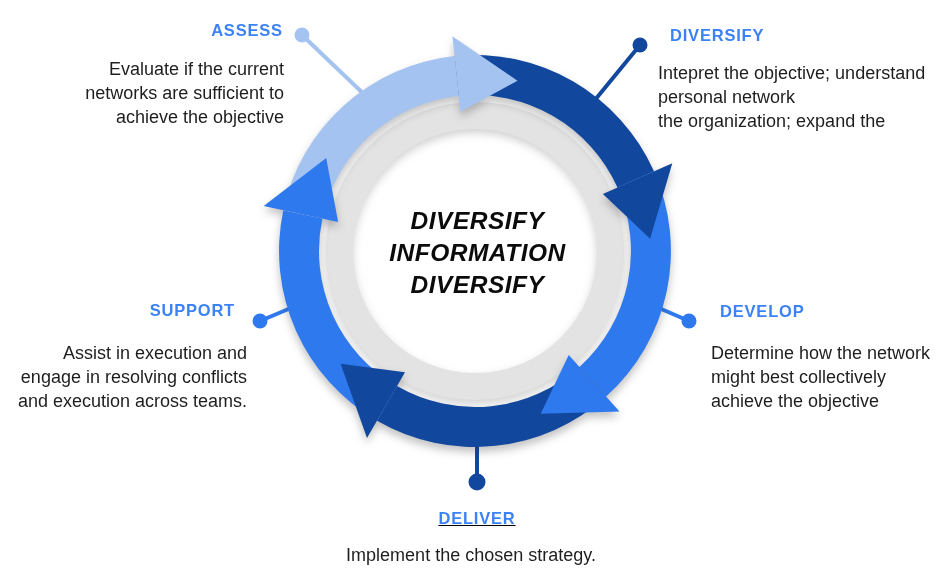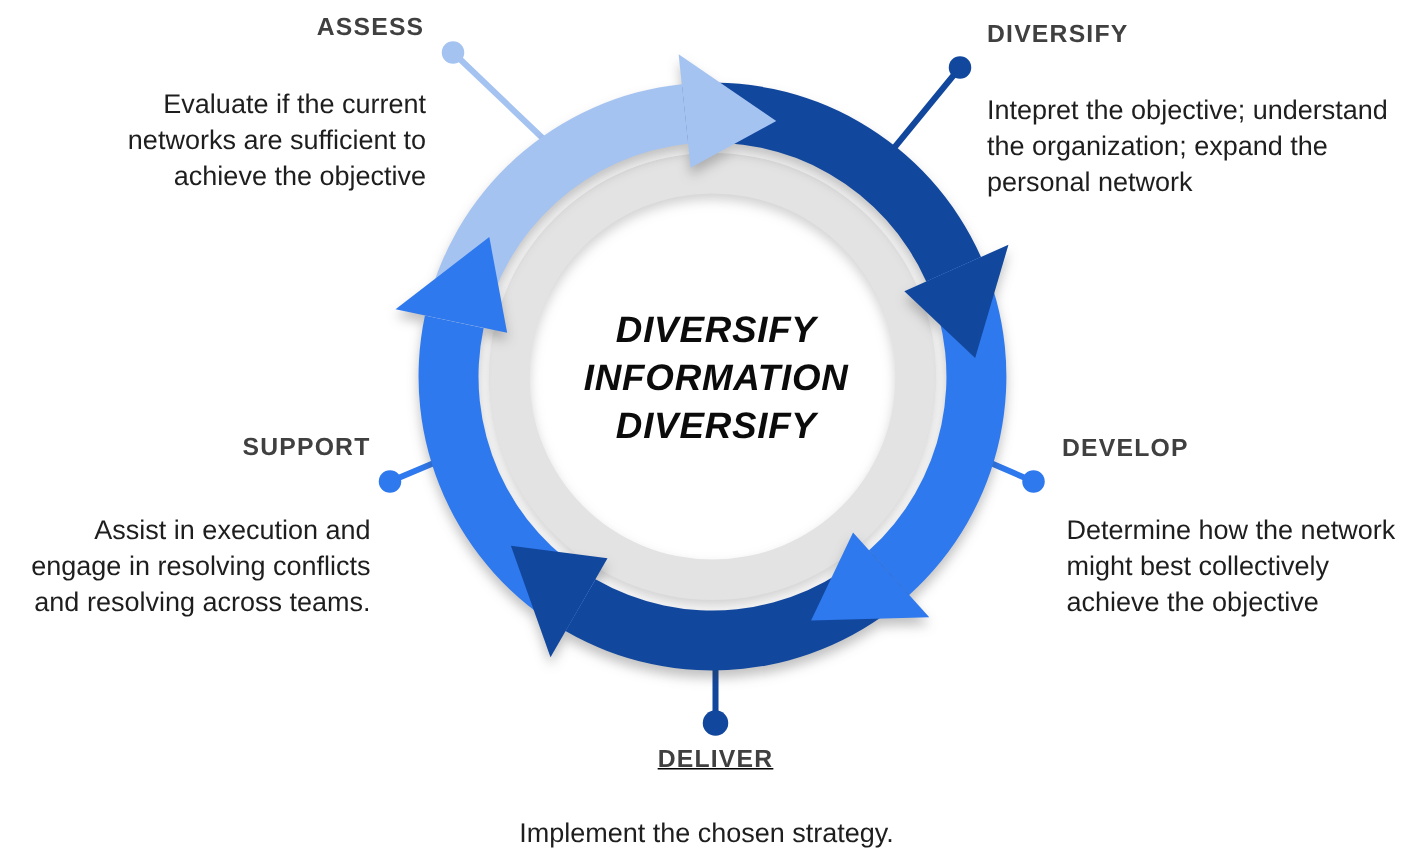--- a/index.html
+++ b/index.html
@@ -5,21 +5,21 @@
   html,body{margin:0;padding:0;background:#fff;}
   #canvas{
     position:relative;width:949px;height:576px;background:#fff;overflow:hidden;
     font-family:"Liberation Sans", sans-serif;
   }
   #diagram-svg{position:absolute;left:0;top:0;}
   .arcs{filter:drop-shadow(0 5px 4px rgba(50,50,50,.30));}
   .grayring{filter:drop-shadow(0 4px 4px rgba(90,90,90,.28));}
   .callout{position:absolute;}
   .stage-title{
-    margin:0;font-size:16.5px;font-weight:bold;color:#404040;
+    margin:12px;font-size:16.5px;font-weight:bold;color:#3b82f6;
     letter-spacing:.8px;line-height:18px;white-space:nowrap;
   }
   .stage-desc{
     margin:0;font-size:18px;color:#1e1e1e;line-height:24px;font-weight:400;
   }
   .stage-desc .ln{display:block;}
   .ta-c{text-align:center;}
   .ta-r{text-align:right;}
   .ta-l{text-align:left;}
   #center-title{
@@ -86,22 +86,22 @@
       <span class="ln">achieve the objective</span>
     </p>
   </div>
 
   <div class="callout ta-l" style="left:658px;top:14px;width:280px;">
     <h3 class="stage-title">DIVERSIFY</h3>
   </div>
   <div class="callout ta-l" style="left:658px;top:61px;width:285px;">
     <p class="stage-desc">
       <span class="ln">Intepret the objective; understand</span>
+      <span class="ln">personal network</span>
       <span class="ln">the organization; expand the</span>
-      <span class="ln">personal network</span>
     </p>
   </div>
 
   <div class="callout ta-l" style="left:708px;top:290px;width:240px;">
     <h3 class="stage-title">DEVELOP</h3>
   </div>
   <div class="callout ta-l" style="left:711px;top:341px;width:240px;">
     <p class="stage-desc">
       <span class="ln">Determine how the network</span>
       <span class="ln">might best collectively</span>
@@ -118,17 +118,17 @@
     </p>
   </div>
 
   <div class="callout ta-r" style="left:87px;top:289px;width:160px;">
     <h3 class="stage-title">SUPPORT</h3>
   </div>
   <div class="callout ta-r" style="left:10px;top:341px;width:237px;">
     <p class="stage-desc">
       <span class="ln">Assist in execution and</span>
       <span class="ln">engage in resolving conflicts</span>
-      <span class="ln">and resolving across teams.</span>
+      <span class="ln">and execution across teams.</span>
     </p>
   </div>
 
 </div>
 
 </body></html>

